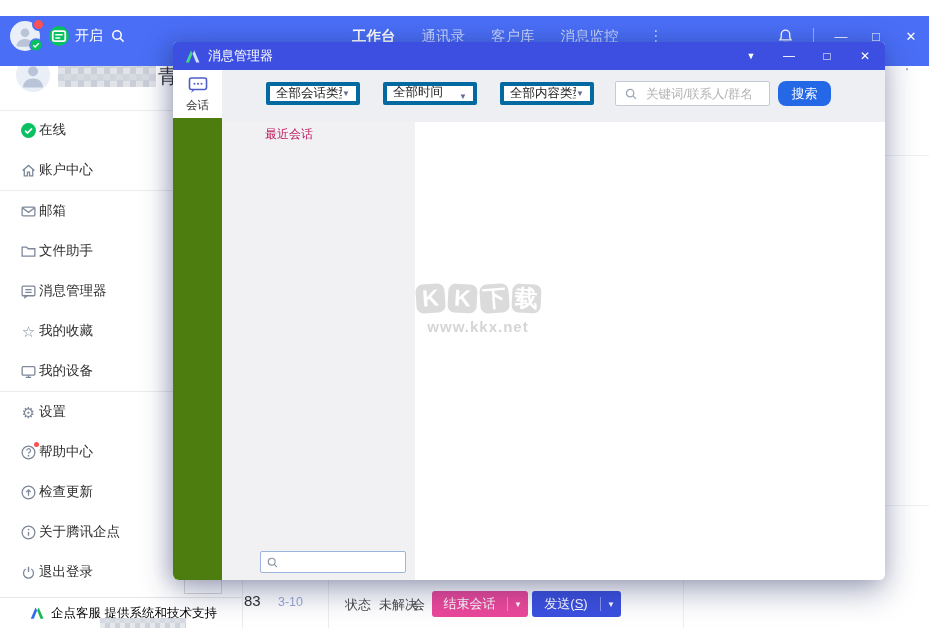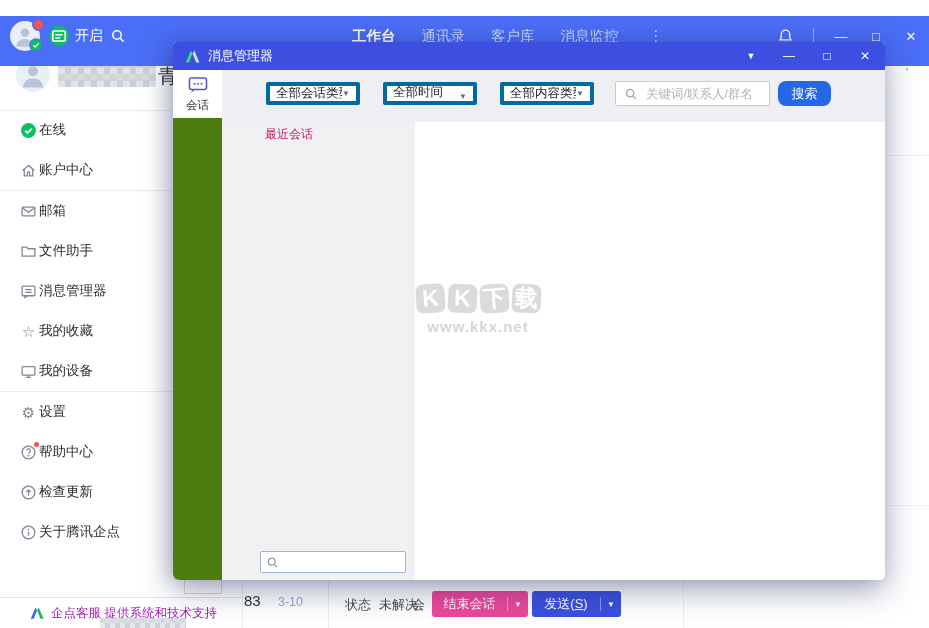--- a/index.html
+++ b/index.html
@@ -41,21 +41,21 @@
   .menu-item{height:40px;display:flex;align-items:center;padding-left:20px;gap:2px;
              font-size:13.5px;color:#2e2e2e;cursor:default;}
   .menu-item.div-after{border-bottom:1px solid #ececec;}
   .mi-icon{width:17px;height:17px;color:#7d8799;position:relative;flex:0 0 17px;
            display:flex;align-items:center;justify-content:center;}
   .mi-icon svg{width:17px;height:17px;}
   .mi-glyph{font-size:15px;line-height:17px;color:#7d8799;}
   .help-dot{position:absolute;right:-2px;top:-2px;width:5px;height:5px;border-radius:50%;background:#fa5151;}
   .sb-footer{position:absolute;left:0;right:0;bottom:0;height:30px;border-top:1px solid #e6e6e6;
              background:#fff;display:flex;align-items:center;gap:6px;padding-left:30px;
-             font-size:12.5px;color:#a21caf;}
+             font-size:12.5px;color:#000000;}
   .sb-footer svg{width:15px;height:14px;}
   .censor{position:absolute;left:100px;top:618px;width:86px;height:10px;z-index:4;opacity:.85;filter:blur(.6px);
      background:conic-gradient(#d7dae0 90deg,#c6cbd5 90deg 180deg,#e2e4e9 180deg 270deg,#ced3dc 270deg);
      background-size:10px 10px;}
 
   
   .content{position:absolute;left:242px;top:40px;right:0;bottom:0;background:#fff;z-index:1;}
   .vline-a{position:absolute;left:86px;top:0;bottom:0;width:1px;background:#ececf0;}
   .vline-b{position:absolute;left:441px;top:0;bottom:0;width:1px;background:#efeff2;}
   .hline-a{position:absolute;left:0;right:0;top:115px;height:1px;background:#eef0f4;}
@@ -278,20 +278,29 @@
       <div class="menu-item">
         <span class="mi-icon">
           <svg viewBox="0 0 16 16">
               <circle cx="8" cy="8" r="6" fill="none" stroke="currentColor" stroke-width="1.2"></circle>
               <path d="M8 7.4V11" stroke="currentColor" stroke-width="1.3"></path>
               <circle cx="8" cy="5.2" r=".8" fill="currentColor"></circle>
             </svg>
         </span>
           <span>关于腾讯企点</span>
       </div>
+      <div class="menu-item">
+        <span class="mi-icon">
+          <svg viewBox="0 0 16 16">
+              <path d="M5.3 4.8a4.7 4.7 0 1 0 5.4 0" fill="none" stroke="currentColor" stroke-width="1.2"></path>
+              <path d="M8 2.6v5" stroke="currentColor" stroke-width="1.3"></path>
+            </svg>
+        </span>
+          <span>退出登录</span>
+      </div>
     </div>
 
     <div class="sb-footer">
       <svg viewBox="0 0 20 18">
         <path d="M7.4 1.5 1 16.5h4L9.4 5.7Z" fill="#2f6cf0"></path>
         <path d="M9.6 5.7 13.9 16.5h4.2L11.6 1.5Z" fill="#1db954"></path>
       </svg>
       <span>企点客服 提供系统和技术支持</span>
     </div>
   </div>

